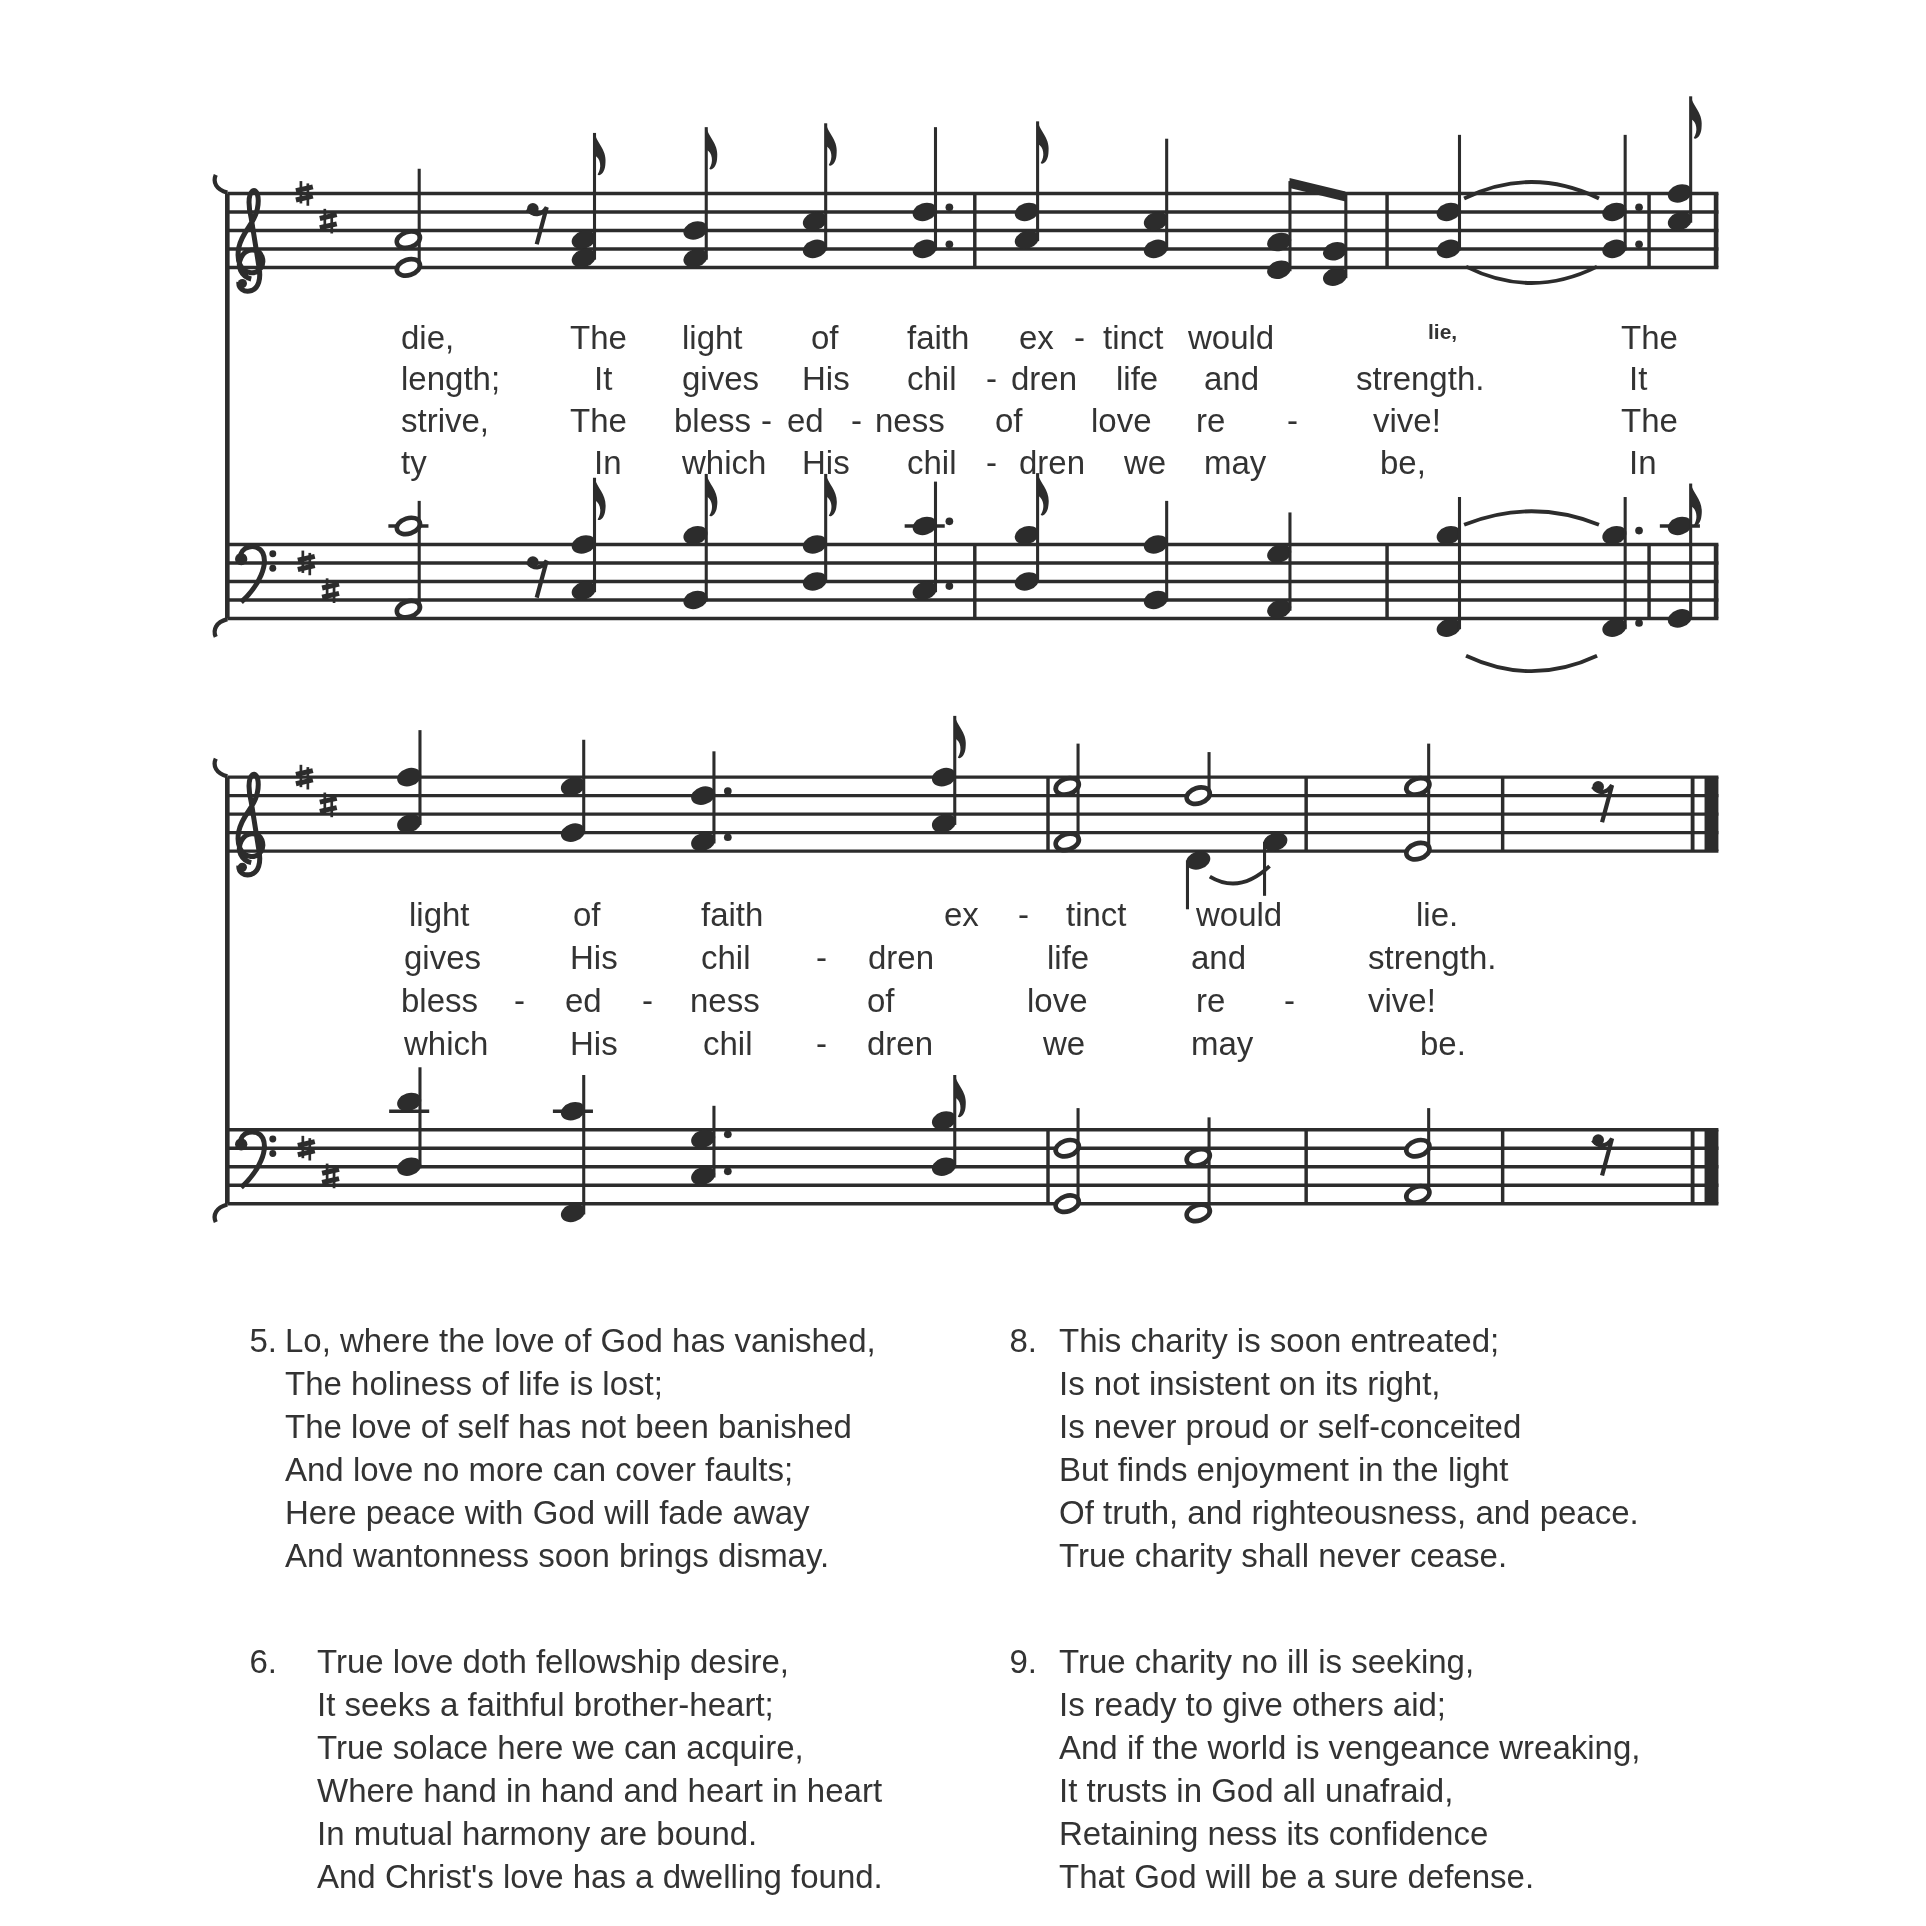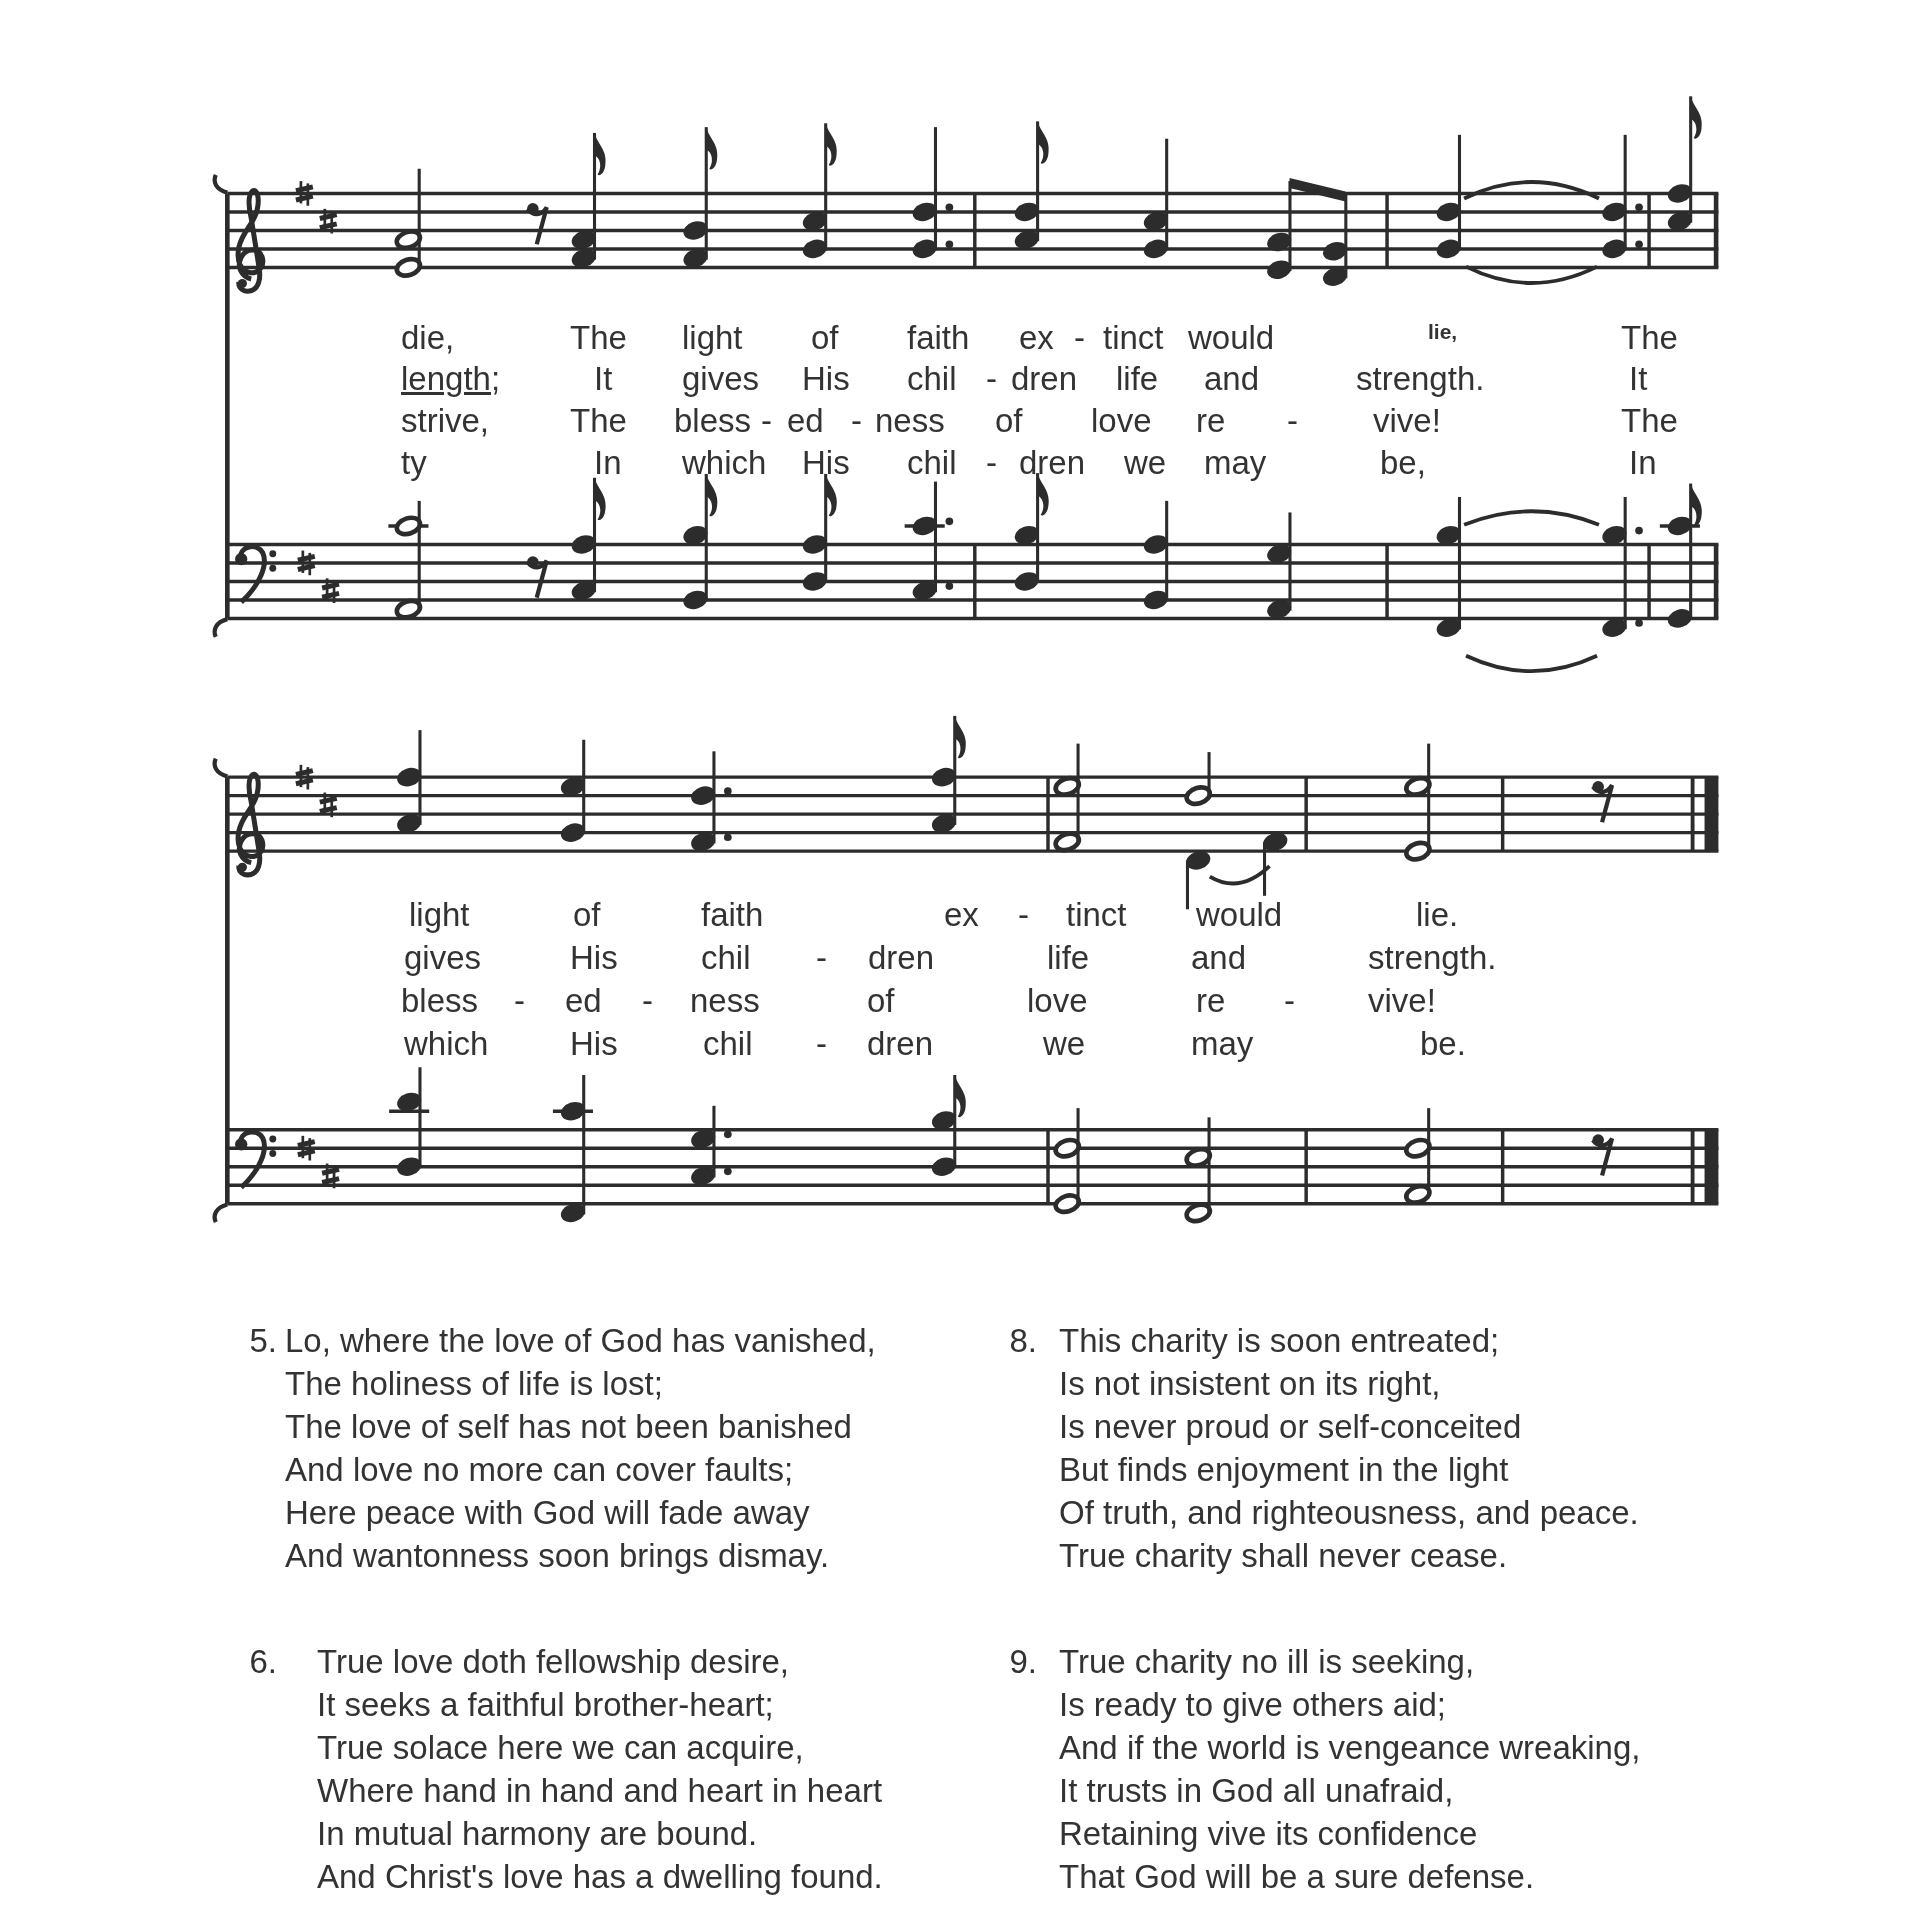--- a/index.html
+++ b/index.html
@@ -276,21 +276,21 @@
       <span class="lyric" style="left: 570px; top: 321px; font-size: 33px;">The</span>
       <span class="lyric" style="left: 682px; top: 321px; font-size: 33px;">light</span>
       <span class="lyric" style="left: 811px; top: 321px; font-size: 33px;">of</span>
       <span class="lyric" style="left: 907px; top: 321px; font-size: 33px;">faith</span>
       <span class="lyric" style="left: 1019px; top: 321px; font-size: 33px;">ex</span>
       <span class="lyric" style="left: 1074px; top: 321px; font-size: 33px;">-</span>
       <span class="lyric" style="left: 1103px; top: 321px; font-size: 33px;">tinct</span>
       <span class="lyric" style="left: 1188px; top: 321px; font-size: 33px;">would</span>
       <span class="lyric" style="left: 1428px; top: 321px; font-size: 21px; font-weight: bold;">lie,</span>
       <span class="lyric" style="left: 1621px; top: 321px; font-size: 33px;">The</span>
-      <span class="lyric" style="left: 401px; top: 362px; font-size: 33px; text-decoration: underline;">length;</span>
+      <span class="lyric" style="left: 401px; top: 362px; font-size: 33px;">length;</span>
       <span class="lyric" style="left: 594px; top: 362px; font-size: 33px;">It</span>
       <span class="lyric" style="left: 682px; top: 362px; font-size: 33px;">gives</span>
       <span class="lyric" style="left: 802px; top: 362px; font-size: 33px;">His</span>
       <span class="lyric" style="left: 907px; top: 362px; font-size: 33px;">chil</span>
       <span class="lyric" style="left: 986px; top: 362px; font-size: 33px;">-</span>
       <span class="lyric" style="left: 1011px; top: 362px; font-size: 33px;">dren</span>
       <span class="lyric" style="left: 1116px; top: 362px; font-size: 33px;">life</span>
       <span class="lyric" style="left: 1204px; top: 362px; font-size: 33px;">and</span>
       <span class="lyric" style="left: 1356px; top: 362px; font-size: 33px;">strength.</span>
       <span class="lyric" style="left: 1629px; top: 362px; font-size: 33px;">It</span>
@@ -354,17 +354,17 @@
       <span class="lyric" style="left: 1420px; top: 1027px; font-size: 33px;">be.</span>
     </div>
   <div id="verses-layer">
       <div class="verse-num" style="left: 196px; top: 1319px; font-size: 33px; line-height: 43px;">5.</div>
       <div class="verse-lines" style="left: 285px; top: 1319px; font-size: 33px; line-height: 43px;"><div>Lo, where the love of God has vanished,</div><div>The holiness of life is lost;</div><div>The love of self has not been banished</div><div>And love no more can cover faults;</div><div>Here peace with God will fade away</div><div>And wantonness soon brings dismay.</div></div>
       <div class="verse-num" style="left: 196px; top: 1640px; font-size: 33px; line-height: 43px;">6.</div>
       <div class="verse-lines" style="left: 297px; top: 1640px; font-size: 33px; line-height: 43px; margin-left: 20px;"><div>True love doth fellowship desire,</div><div>It seeks a faithful brother-heart;</div><div>True solace here we can acquire,</div><div>Where hand in hand and heart in heart</div><div>In mutual harmony are bound.</div><div>And Christ's love has a dwelling found.</div></div>
       <div class="verse-num" style="left: 956px; top: 1319px; font-size: 33px; line-height: 43px;">8.</div>
       <div class="verse-lines" style="left: 1059px; top: 1319px; font-size: 33px; line-height: 43px;"><div>This charity is soon entreated;</div><div>Is not insistent on its right,</div><div>Is never proud or self-conceited</div><div>But finds enjoyment in the light</div><div>Of truth, and righteousness, and peace.</div><div>True charity shall never cease.</div></div>
       <div class="verse-num" style="left: 956px; top: 1640px; font-size: 33px; line-height: 43px;">9.</div>
-      <div class="verse-lines" style="left: 1059px; top: 1640px; font-size: 33px; line-height: 43px;"><div>True charity no ill is seeking,</div><div>Is ready to give others aid;</div><div>And if the world is vengeance wreaking,</div><div>It trusts in God all unafraid,</div><div>Retaining vive its confidence</div><div>That God will be a sure defense.</div></div>
+      <div class="verse-lines" style="left: 1059px; top: 1640px; font-size: 33px; line-height: 43px;"><div>True charity no ill is seeking,</div><div>Is ready to give others aid;</div><div>And if the world is vengeance wreaking,</div><div>It trusts in God all unafraid,</div><div>Retaining ness its confidence</div><div>That God will be a sure defense.</div></div>
     </div>
 
 </div>
 
 
 </body></html>

